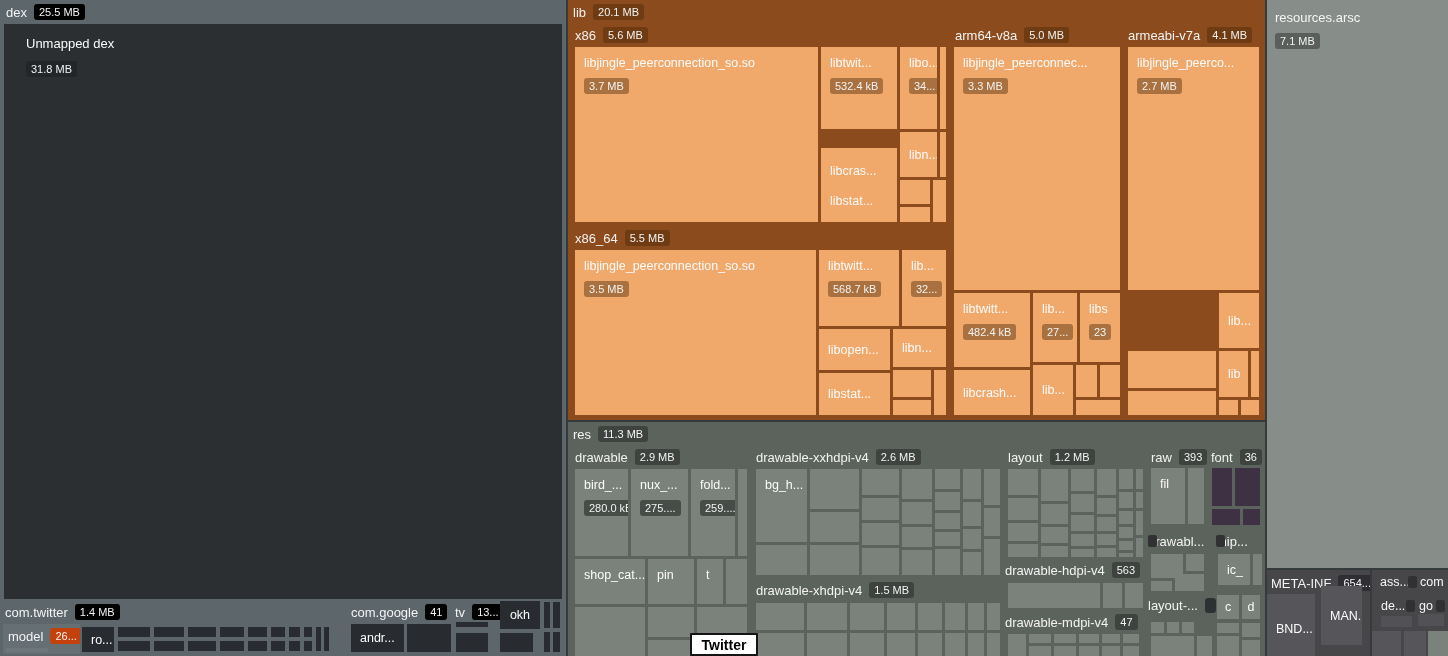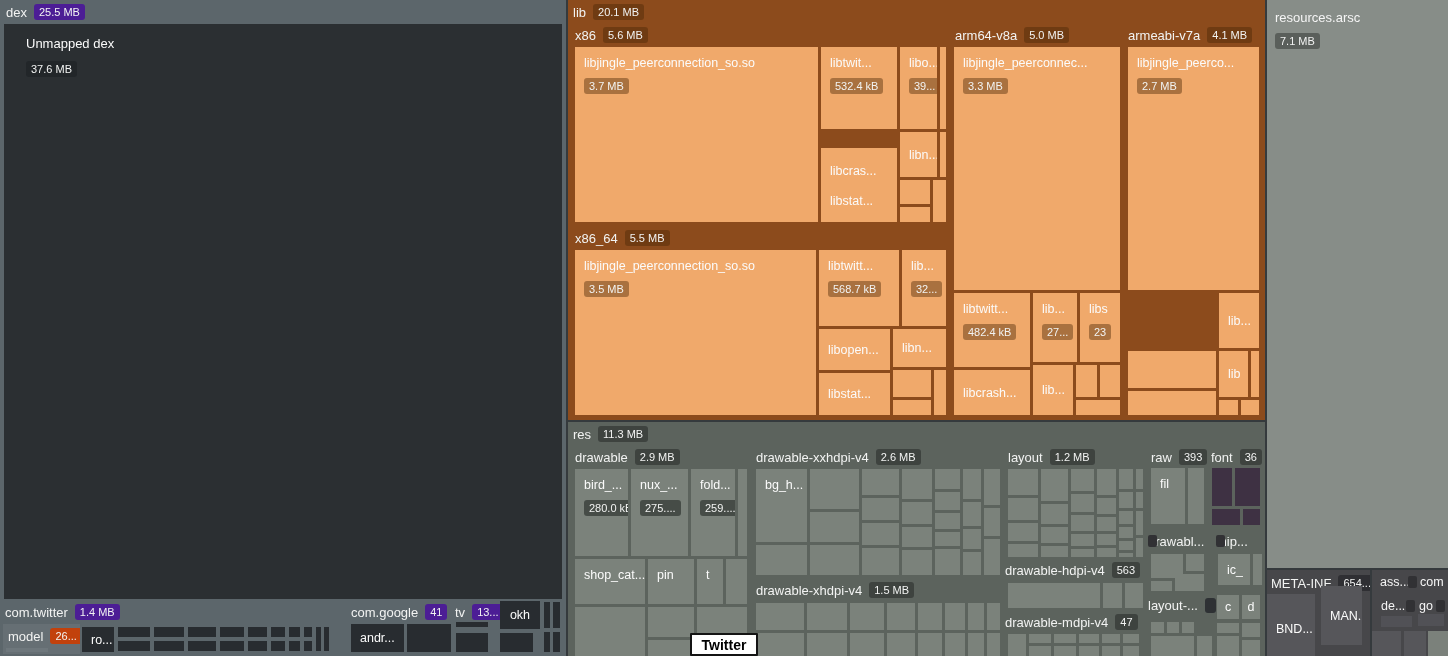--- a/index.html
+++ b/index.html
@@ -37,21 +37,21 @@
   .cl { background:#F0A96B; }   
   .cr { background:#7B827B; }   
   .cdk { background:#282C30; }  
   .cm { background:#56565A; }   
   .cf { background:#3E3143; }   
   .cdim { background:#515156; } 
   .clight { background:#7B817B; }
   .cmdl { background:#666F74; } 
   .cmdl2 { background:#6E777C; }
   
-  .b-dexh { background:#4c1d95; }
+  .b-dexh { background:#000000; }
   .b-dark { background:#222629; }
   .b-lib  { background:#6F3B12; }
   .b-libc { background:#A9713F; }
   .b-res  { background:#3E433F; }
   .b-resc { background:#464C47; }
   .b-arsc { background:#5A5F5B; }
   .b-meta { background:#2F2F33; }
   .b-mdl  { background:#c2410c; }
   .b-l2   { background:#2E3134; width:11px; height:15px; padding:0; }
 </style>
@@ -60,21 +60,21 @@
 
 <div class="stage">
 
   <div class="r bg-dex" style="left:0;top:0;width:566px;height:656px">
     <div class="rhdr" style="left:6px;top:3px">
       <span class="hlbl">dex</span>
       <span class="badge b-dexh">25.5 MB</span>
     </div>
     <div class="cell cdk" style="left:4px;top:24px;width:558px;height:575px;background:#2B2F32">
       <span class="lbl" style="margin:12px 0 0 22px;font-size:13px">Unmapped dex</span>
-      <span class="badge b-dark" style="margin:10px 0 0 22px">37.6 MB</span>
+      <span class="badge b-dark" style="margin:10px 0 0 22px">31.8 MB</span>
     </div>
 
     <div class="rhdr" style="left:5px;top:603px">
       <span class="hlbl">com.twitter</span>
       <span class="badge b-dexh">1.4 MB</span>
     </div>
     <div class="r cmdl" style="left:3px;top:624px;width:77px;height:30px">
       <div class="rhdr" style="left:5px;top:3px">
         <span class="hlbl">model</span>
         <span class="badge b-mdl">26...</span>
@@ -143,21 +143,21 @@
     <div class="cell cl" style="left:7px;top:47px;width:243px;height:175px">
       <span class="lbl">libjingle_peerconnection_so.so</span>
       <span class="badge b-libc">3.7 MB</span>
     </div>
     <div class="cell cl" style="left:253px;top:47px;width:76px;height:82px">
       <span class="lbl">libtwit...</span>
       <span class="badge b-libc">532.4 kB</span>
     </div>
     <div class="cell cl" style="left:332px;top:47px;width:37px;height:82px">
       <span class="lbl">libo...</span>
-      <span class="badge b-libc">39...</span>
+      <span class="badge b-libc">34...</span>
     </div>
     <i class="c cl" style="left:372px;top:47px;width:6px;height:82px"></i>
     <div class="cell cl vc" style="left:253px;top:148px;width:76px;height:45px">
       <span class="lbl">libcras...</span>
     </div>
     <div class="cell cl vc" style="left:332px;top:132px;width:37px;height:45px">
       <span class="lbl">libn...</span>
     </div>
     <i class="c cl" style="left:372px;top:132px;width:6px;height:45px"></i>
     <div class="cell cl vc" style="left:253px;top:180px;width:76px;height:42px">

